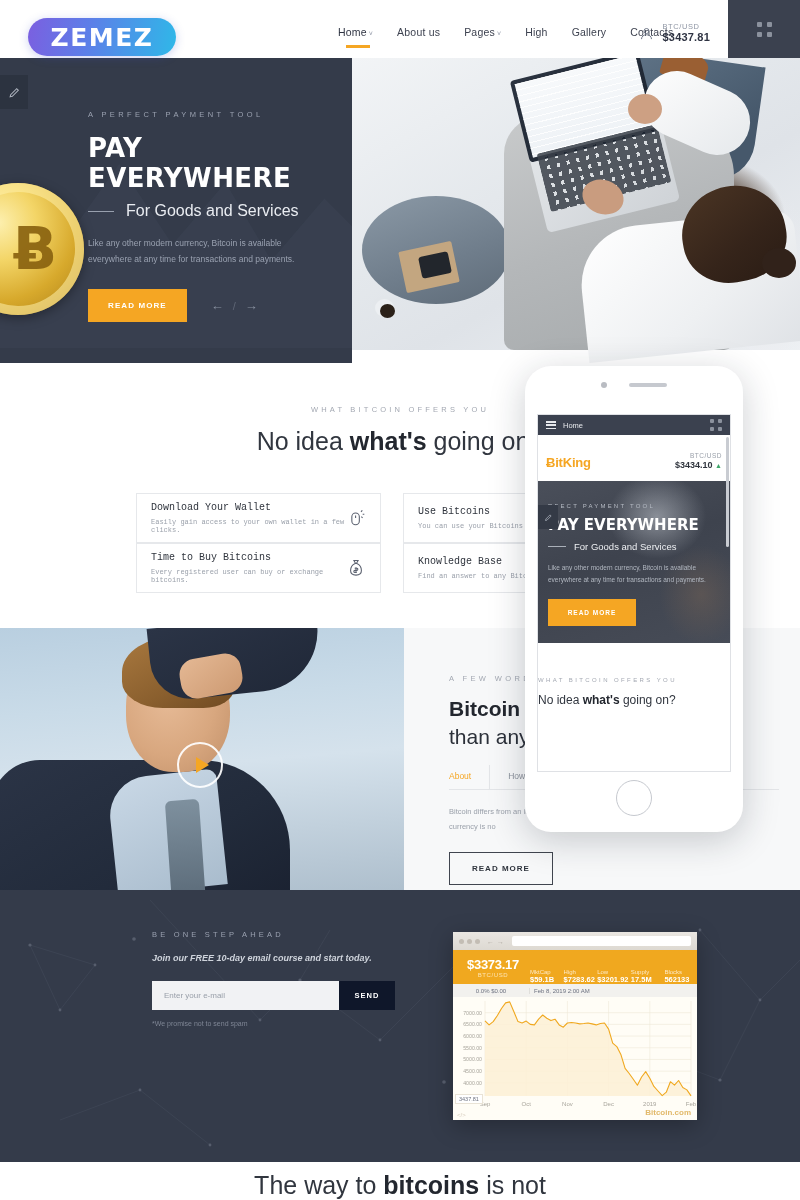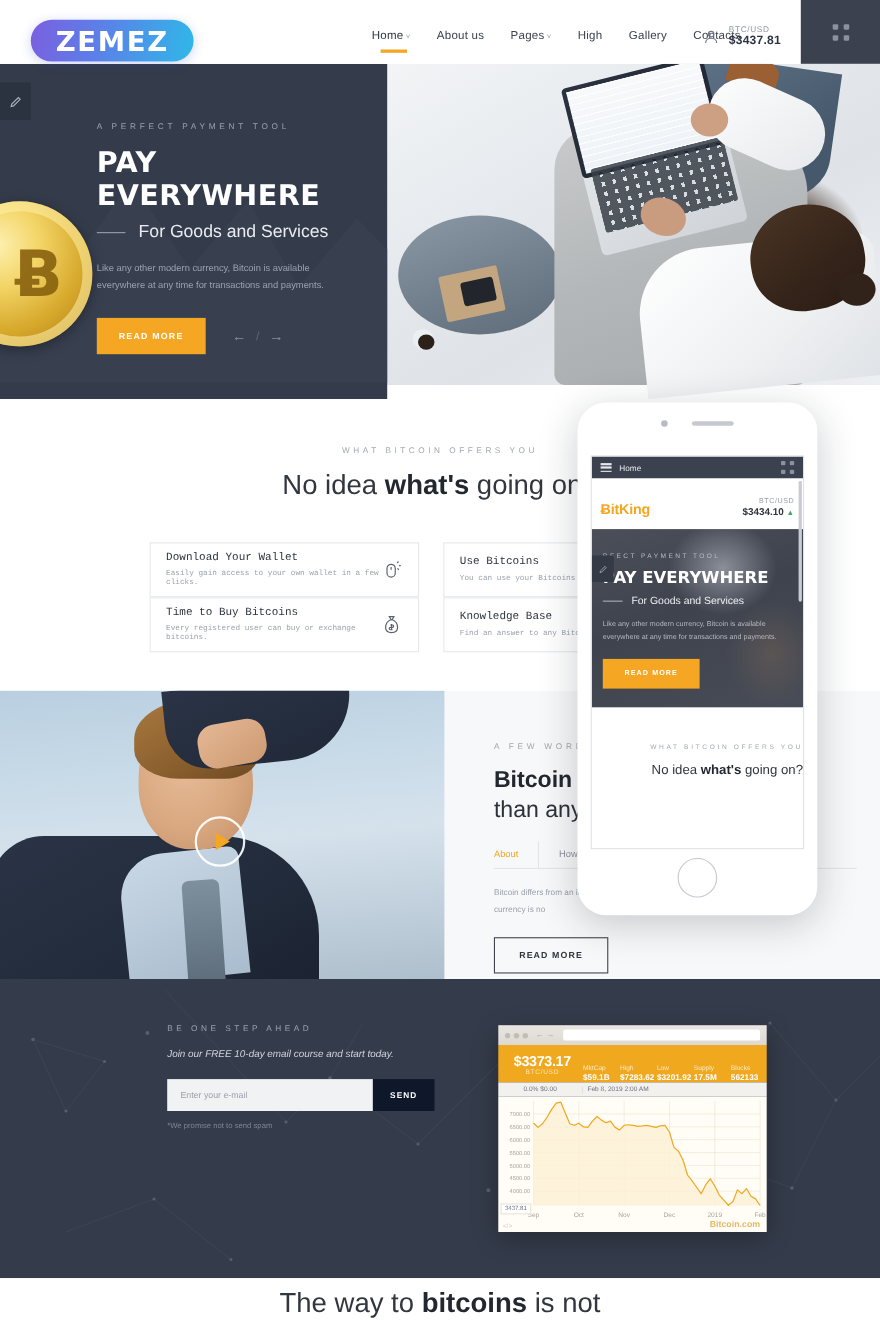--- a/index.html
+++ b/index.html
@@ -274,36 +274,36 @@
   .ph-edit .pencil-icon { width:9px; height:9px; }
   .ph-hero-inner { position:relative; z-index:2; padding: 22px 10px 0 10px; }
   .ph-eyebrow { font-size:6px; letter-spacing:2.2px; color:#b5bac3; text-transform:uppercase; }
   .ph-h1 { font-size:15px; color:#fff; font-weight:700; margin-top:7px; font-family:"DejaVu Sans",sans-serif; }
   .ph-sub-row { display:flex; align-items:center; gap:8px; margin-top:7px; }
   .ph-dash { width:18px; height:1px; background:#aab0b9; }
   .ph-sub { font-size:9.5px; color:#eef0f3; }
   .ph-text { font-size:6.5px; color:#b2b8c1; line-height:1.9; margin-top:10px; }
   .ph-btn { margin-top:12px; background:#f5a623; color:#fff; font-size:6.5px; font-weight:700;
     letter-spacing:1px; padding:10px 0; width:88px; text-align:center; border:none; cursor:pointer; }
-  .ph-offers { background:#fff; height: 110px; padding-top: 34px; text-align:right; }
+  .ph-offers { background:#fff; height: 110px; padding-top: 34px; text-align:left; }
   .ph-off-eyebrow { font-size:6px; letter-spacing:2.4px; color:#a3a8b2; text-transform:uppercase; }
   .ph-off-title { font-size:12px; color:#31363f; font-weight:300; margin-top:10px; }
   .ph-off-title b { font-weight:700; color:#23272f; }
   .ph-scrollbar { position:absolute; right:1px; top:22px; width:3px; height:110px; background:#c9ccd2; border-radius:2px; }
   .ph-home-btn { position:absolute; left:50%; transform:translateX(-50%); bottom: 16px;
     width: 36px; height:36px; border-radius:50%; border:1.5px solid #c6c9cf; }
 
   
   .learn { position: absolute; top: 890px; left: 0; width: 800px; height: 272px; background: #343b4a; overflow:hidden; }
   .constellation { position:absolute; inset:0; opacity:.35; }
   .learn-content { position:absolute; left: 152px; top: 40px; width: 280px; }
   .learn-eyebrow { font-size:7.5px; letter-spacing:3.2px; color:#9aa1b0; text-transform:uppercase; }
   .learn-h2 { font-size:22px; color:#f2f4f7; font-weight:300; line-height:1.32; margin-top:12px; }
   .learn-h2 b { font-weight:700; color:#fff; }
-  .learn-p { font-size:9px; color:#cfd4dc; font-style: italic; margin-top:14px; }
+  .learn-p { font-size:9px; color:#cfd4dc; font-style: italic; margin-top:14px;font-weight:bold; }
   .sub-form { display:flex; margin-top:18px; width:243px; height:29px; }
   .sub-input { flex:1; border:none; background:#f1f2f4; padding: 0 12px; font-size:8px; color:#4a4f59;
     font-family:"Liberation Sans",sans-serif; outline:none; }
   .sub-input::placeholder { color:#9aa0aa; }
   .sub-btn { width:56px; background:#0f172a; border:none; color:#fff; font-size:7.5px;
     font-weight:700; letter-spacing:1px; cursor:pointer; }
   .spam-note { font-size:7px; color:#7e8594; margin-top:10px; }
 
   
   .widget { position:absolute; left: 453px; top: 932px; width: 244px; height: 188px; z-index: 20;

